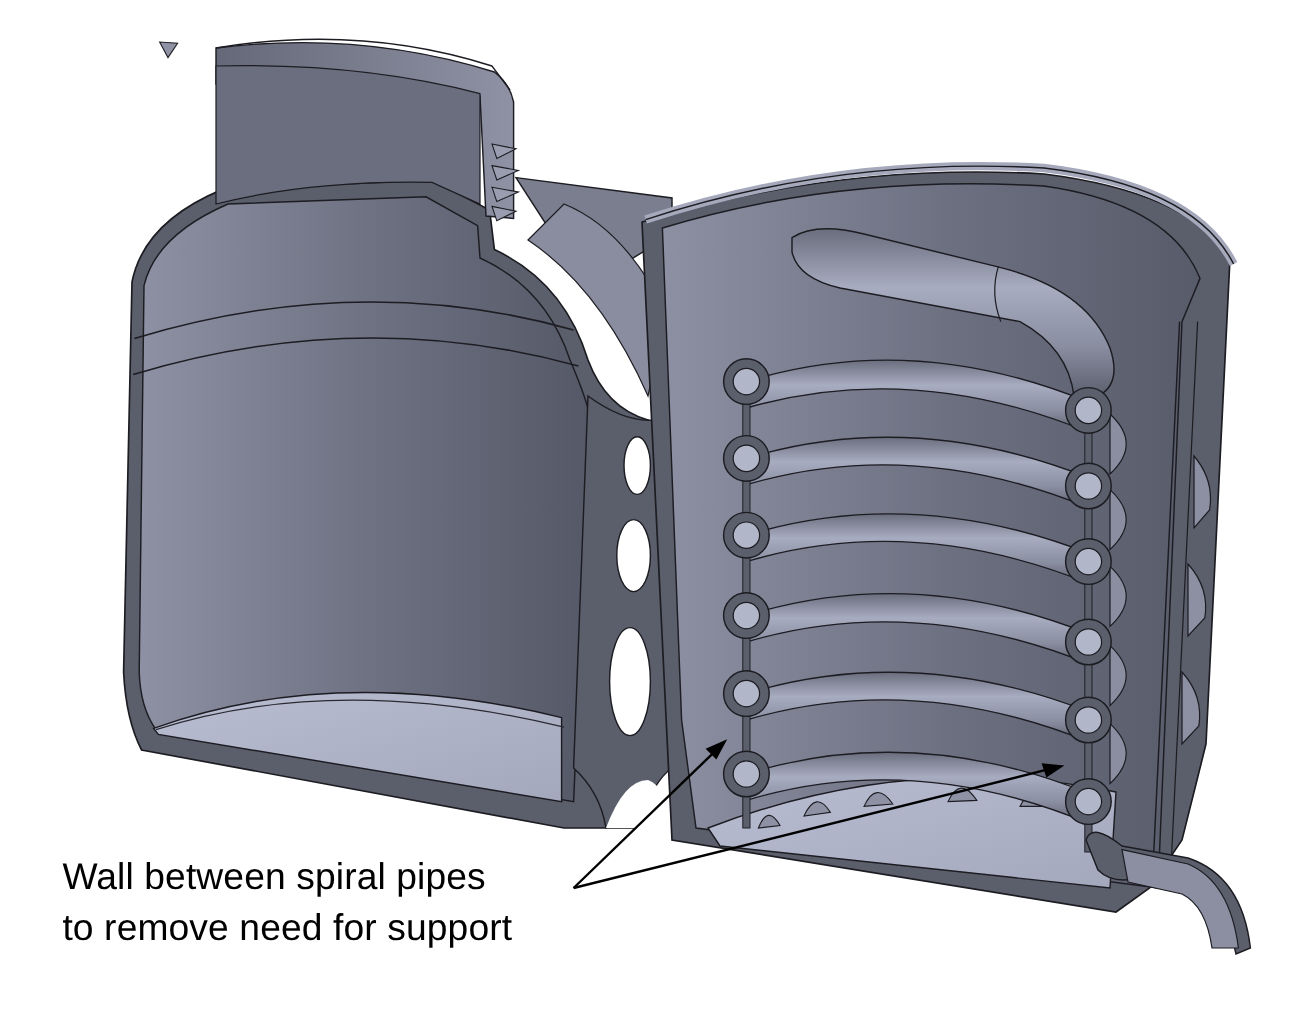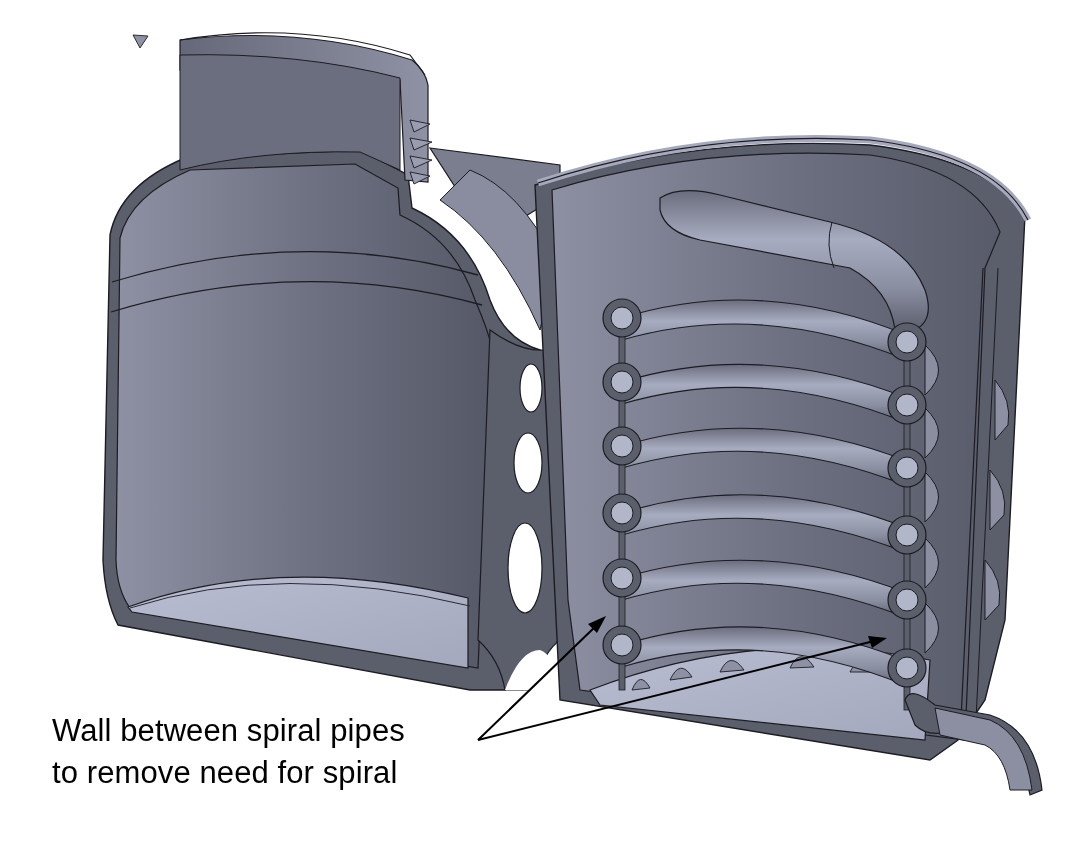--- a/index.html
+++ b/index.html
@@ -179,14 +179,14 @@
   <g stroke="#000" stroke-width="2" fill="#000">
     <line x1="478" y1="740" x2="598" y2="624"></line>
     <path d="M606,616 L588,624 L597,633 Z" stroke="none"></path>
     <line x1="478" y1="740" x2="874" y2="641"></line>
     <path d="M887,638 L868,636 L872,648 Z" stroke="none"></path>
   </g>
 </svg>
 
 <div class="callout-text">
   <div>Wall between spiral pipes</div>
-  <div>to remove need for spiral</div>
+  <div>to remove need for support</div>
 </div>
 
 </body></html>

